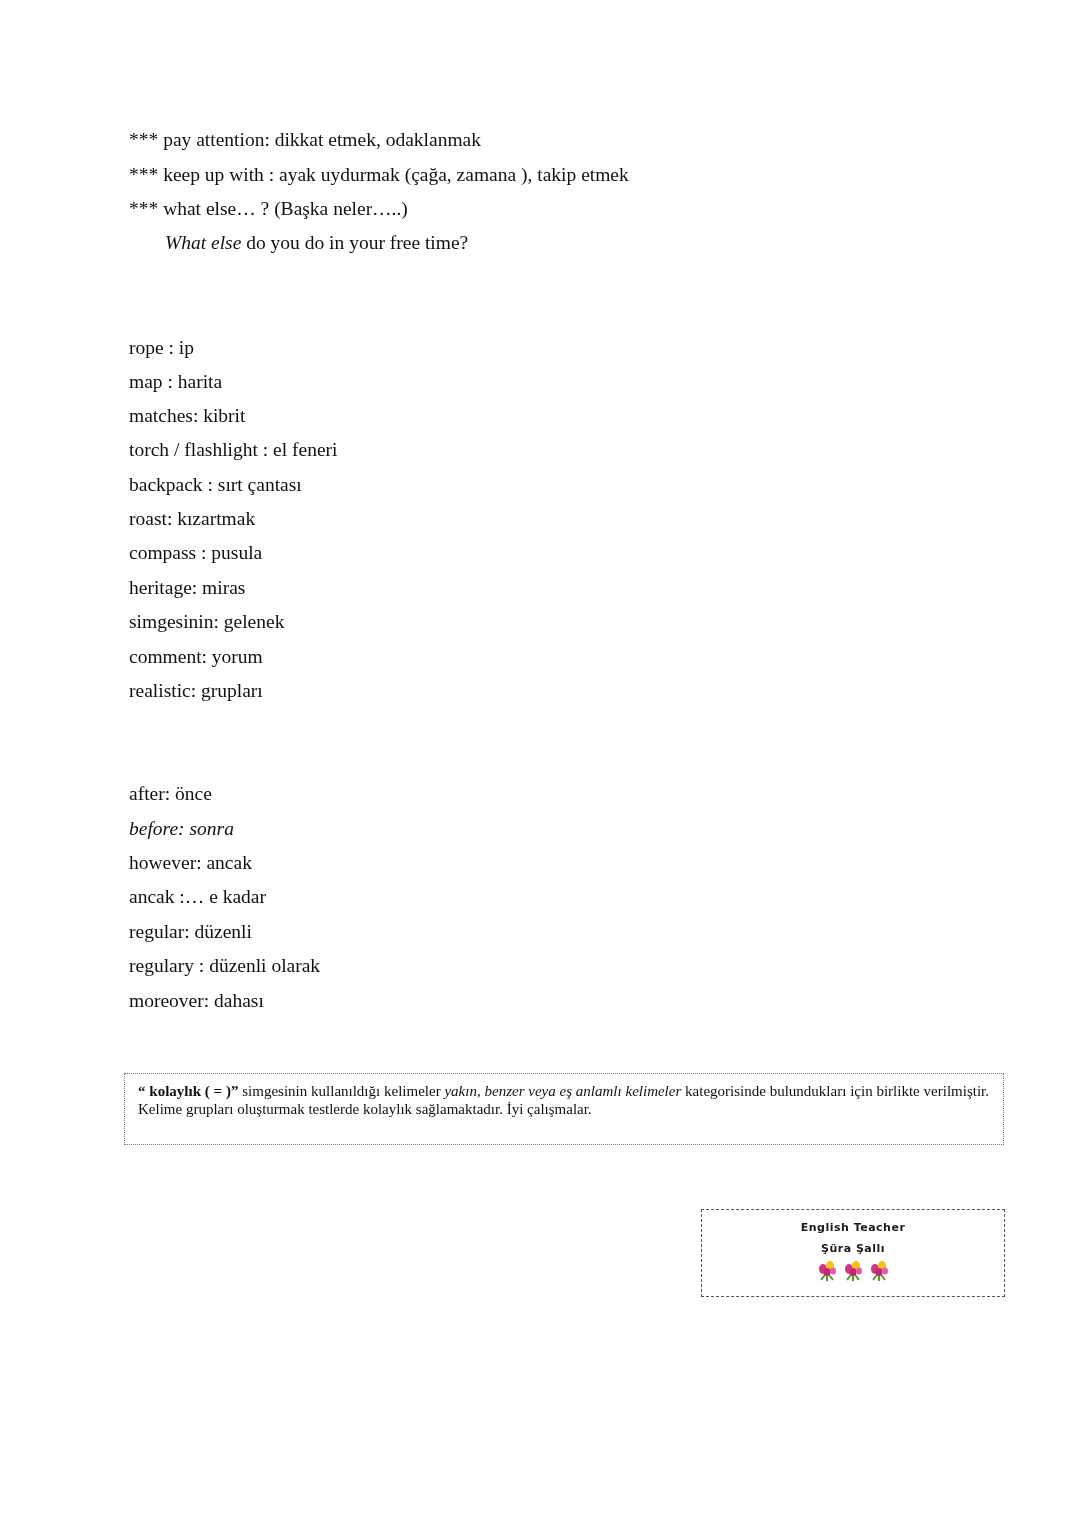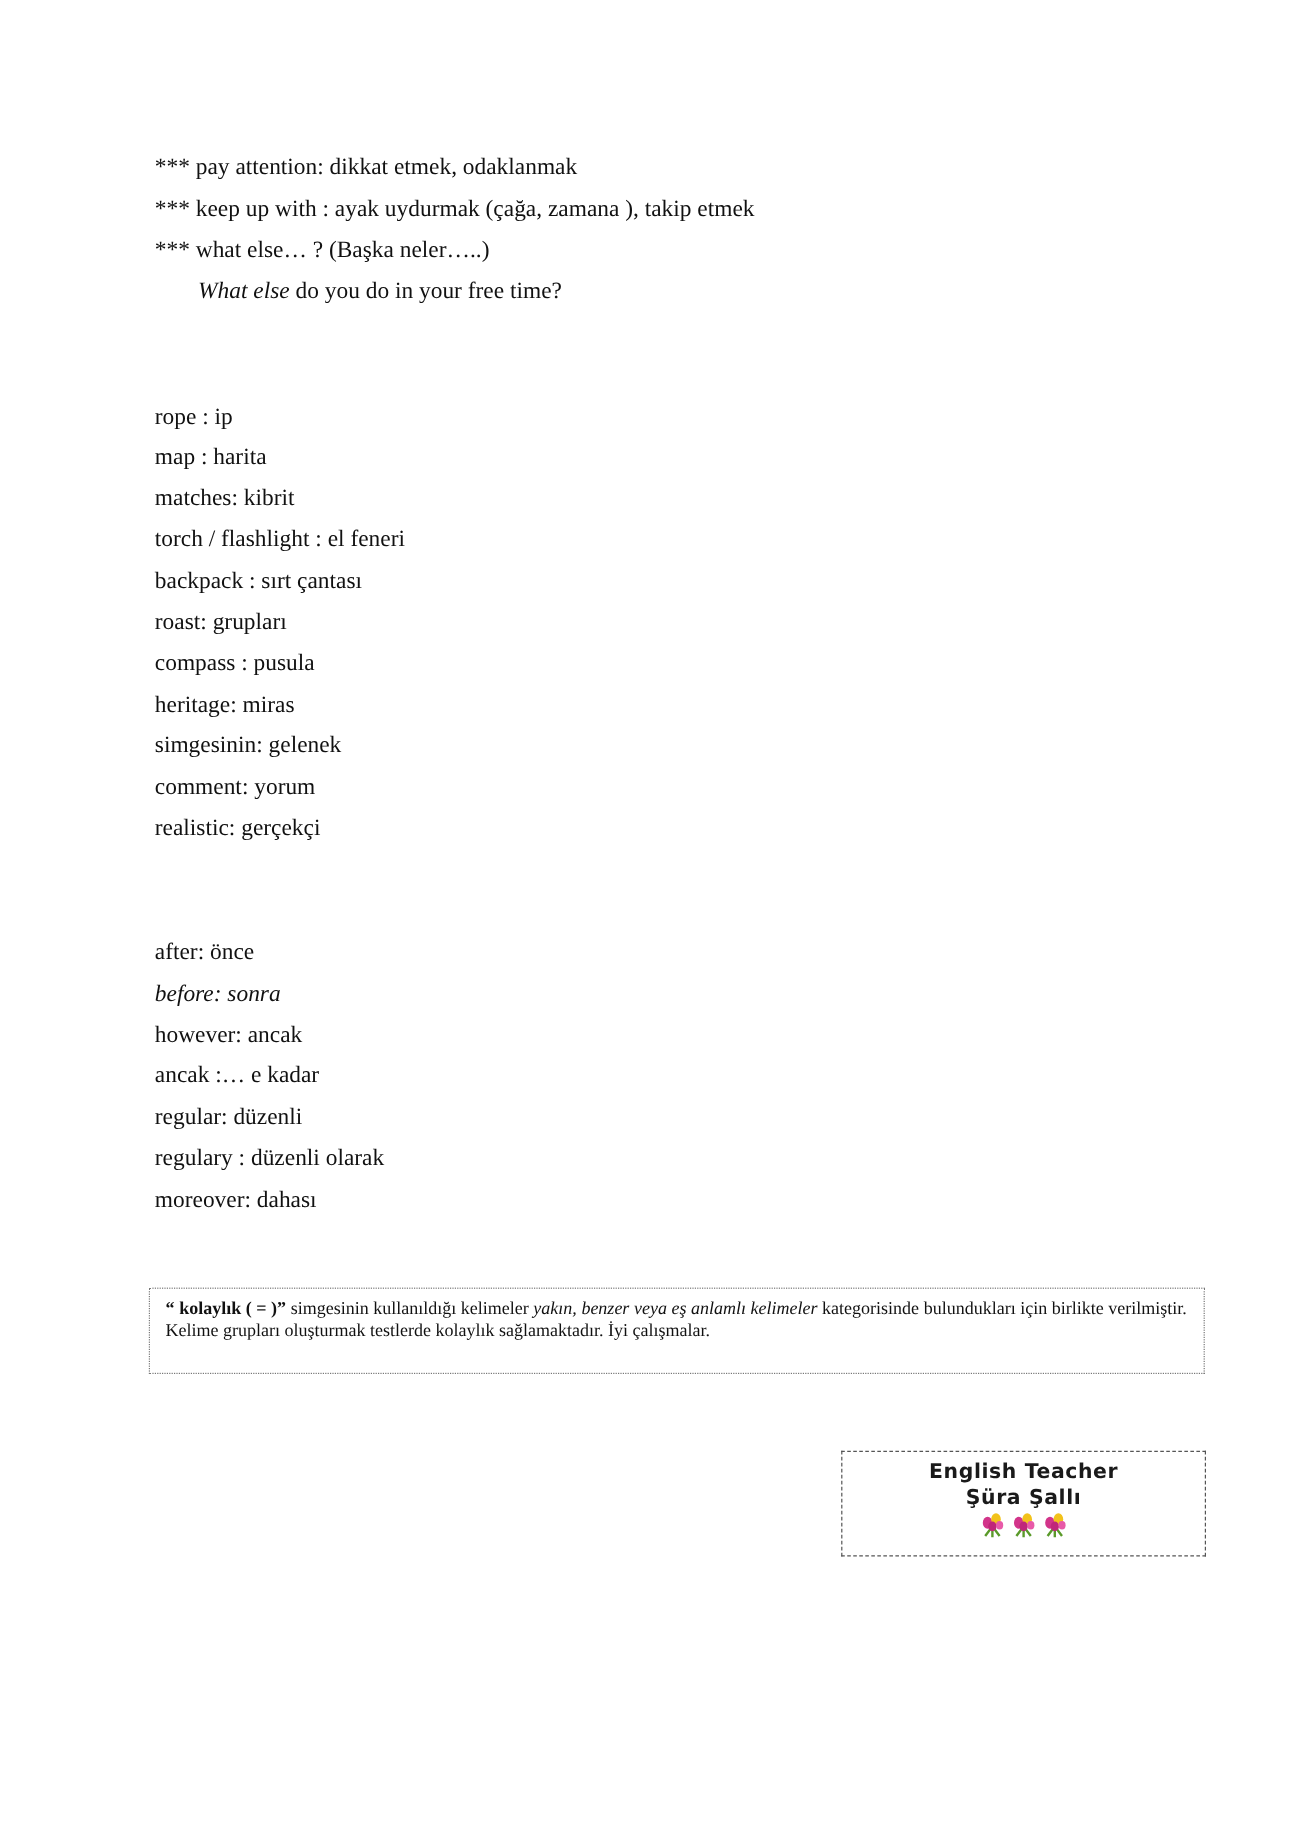--- a/index.html
+++ b/index.html
@@ -12,21 +12,21 @@
       border: 1px dotted #777; box-sizing: border-box;
       padding: 8px 14px 0 13px;
       font-size: 15px; line-height: 18px; text-align: justify;
     }
     .sig-box {
       position: absolute; left: 701px; top: 1209px; width: 304px; height: 88px;
       border: 1.5px dashed #555; box-sizing: border-box;
       text-align: center;
       font-family: "DejaVu Sans", sans-serif;
     }
-    .sig-line { font-size: 17px; line-height: 21px; font-weight: bold; letter-spacing: 0.5px; color: #1a1a1a; }
+    .sig-line { font-size: 11px; line-height: 21px; font-weight: bold; letter-spacing: 0.5px; color: #1a1a1a; }
     .sig-line.first { margin-top: 7px; }
     .flowers { display: flex; justify-content: center; gap: 2px; margin-top: 1px; }
     .flower { width: 24px; height: 22px; }
   </style>
 </head>
 <body>
 
 <div class="line serif" style="top:128px;">
   <span>***</span>
   <span>pay attention: dikkat etmek, odaklanmak</span>
@@ -42,26 +42,26 @@
 <div class="line indent serif" style="top:231px;">
   <i>What else</i><span> do you do in your free time?</span>
 </div>
 
 <div>
   <div class="line serif" style="top:336px;">rope : ip</div>
   <div class="line serif" style="top:370px;">map : harita</div>
   <div class="line serif" style="top:404px;">matches: kibrit</div>
   <div class="line serif" style="top:438px;">torch / flashlight : el feneri</div>
   <div class="line serif" style="top:473px;">backpack : sırt çantası</div>
-  <div class="line serif" style="top:507px;">roast: grupları</div>
+  <div class="line serif" style="top:507px;">roast: kızartmak</div>
   <div class="line serif" style="top:541px;">compass : pusula</div>
   <div class="line serif" style="top:576px;">heritage: miras</div>
   <div class="line serif" style="top:610px;">simgesinin: gelenek</div>
   <div class="line serif" style="top:645px;">comment: yorum</div>
-  <div class="line serif" style="top:679px;">realistic: gerçekçi</div>
+  <div class="line serif" style="top:679px;">realistic: grupları</div>
 </div>
 
 <div>
   <div class="line serif" style="top:782px;">after: önce</div>
   <div class="line serif" style="top:817px;font-style:italic;">before: sonra</div>
   <div class="line serif" style="top:851px;">however: ancak</div>
   <div class="line serif" style="top:885px;">ancak :… e kadar</div>
   <div class="line serif" style="top:920px;">regular: düzenli</div>
   <div class="line serif" style="top:954px;">regulary : düzenli olarak</div>
   <div class="line serif" style="top:989px;">moreover: dahası</div>

